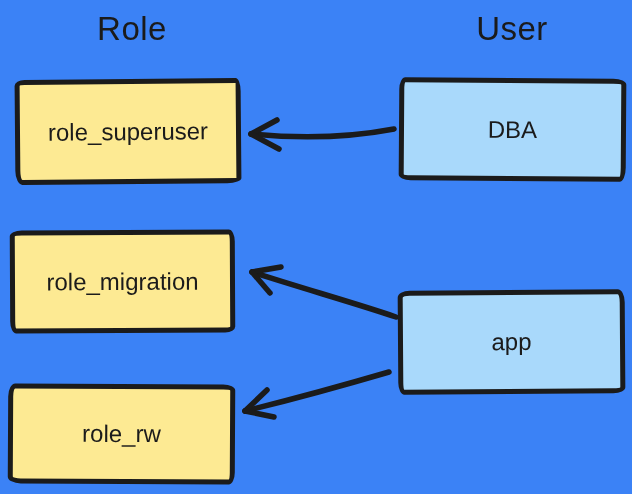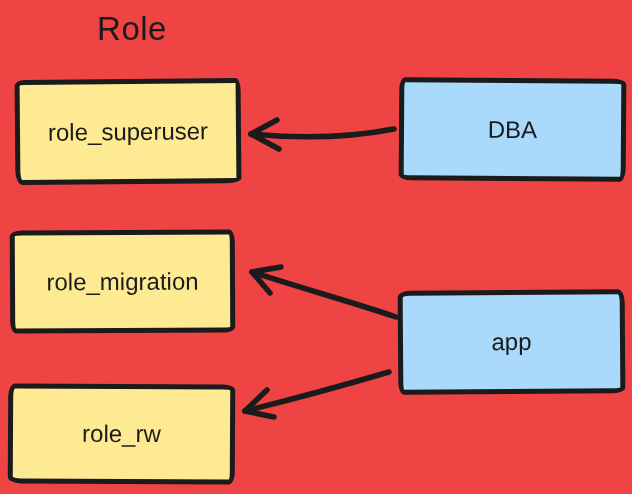--- a/index.html
+++ b/index.html
@@ -4,21 +4,21 @@
 <style>
   html, body { margin: 0; padding: 0; }
   body {
     font-family: "Liberation Sans", sans-serif;
     background: #ffffff;
   }
   .canvas {
     position: relative;
     width: 632px;
     height: 494px;
-    background: #ef4444;
+    background: #3b82f6;
     overflow: hidden;
   }
   .col-header {
     position: absolute;
     top: 10px;
     width: 160px;
     text-align: center;
     font-size: 33px;
     font-weight: 400;
     color: #1b1b1b;
@@ -67,20 +67,21 @@
     stroke-linejoin: round;
   }
 </style>
 </head>
 <body>
 
 <div class="canvas">
 
   <div class="col-header role">Role</div>
 
+  <div class="col-header user">User</div>
 
   <svg class="arrows" viewBox="0 0 632 494" xmlns="http://www.w3.org/2000/svg">
     <g>
       <path d="M 394 129 C 352 137 302 139 251 134"></path>
       <path d="M 251 134 L 277 120"></path>
       <path d="M 251 134 L 279 149"></path>
     </g>
     <g>
       <path d="M 396 317 C 355 303 301 288 252 272"></path>
       <path d="M 252 272 L 281 267"></path>

